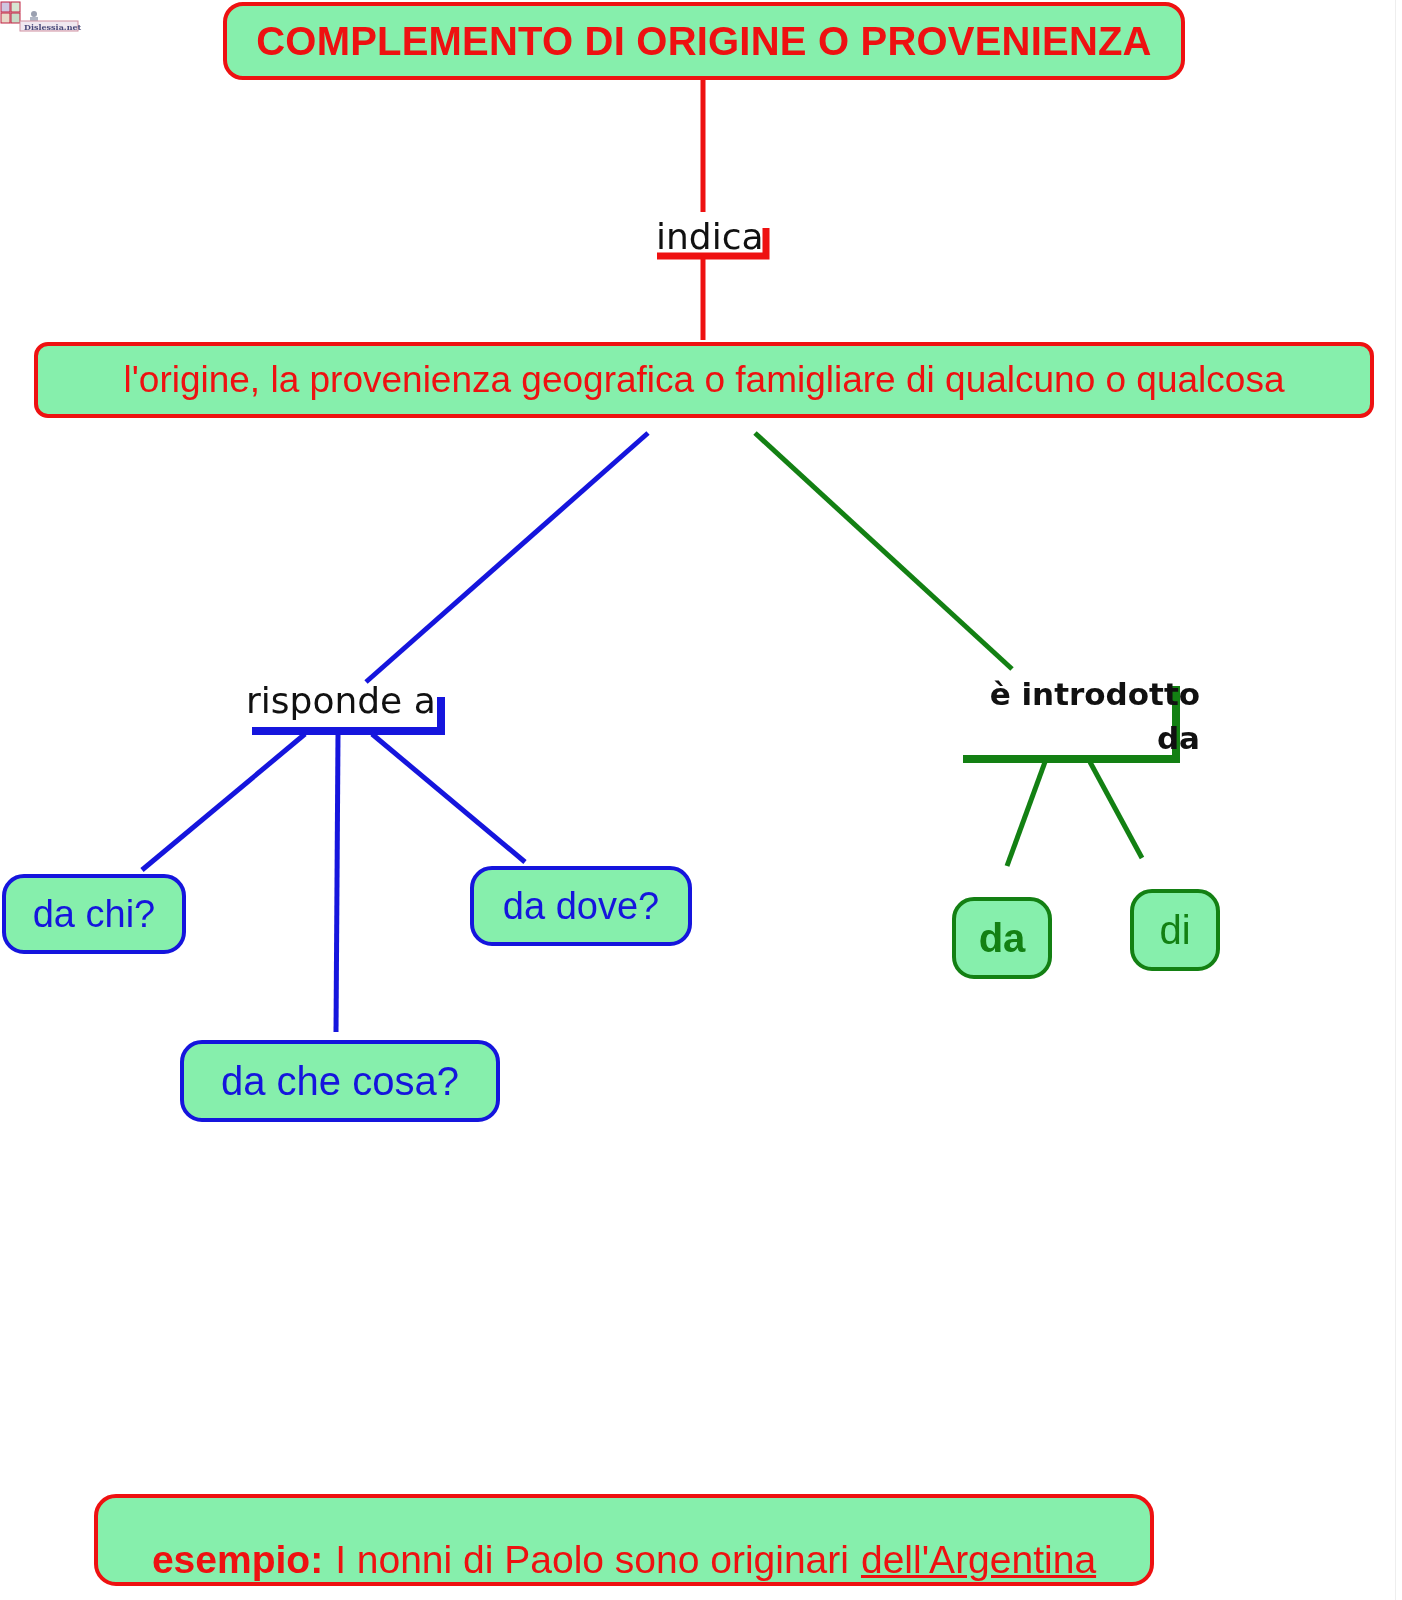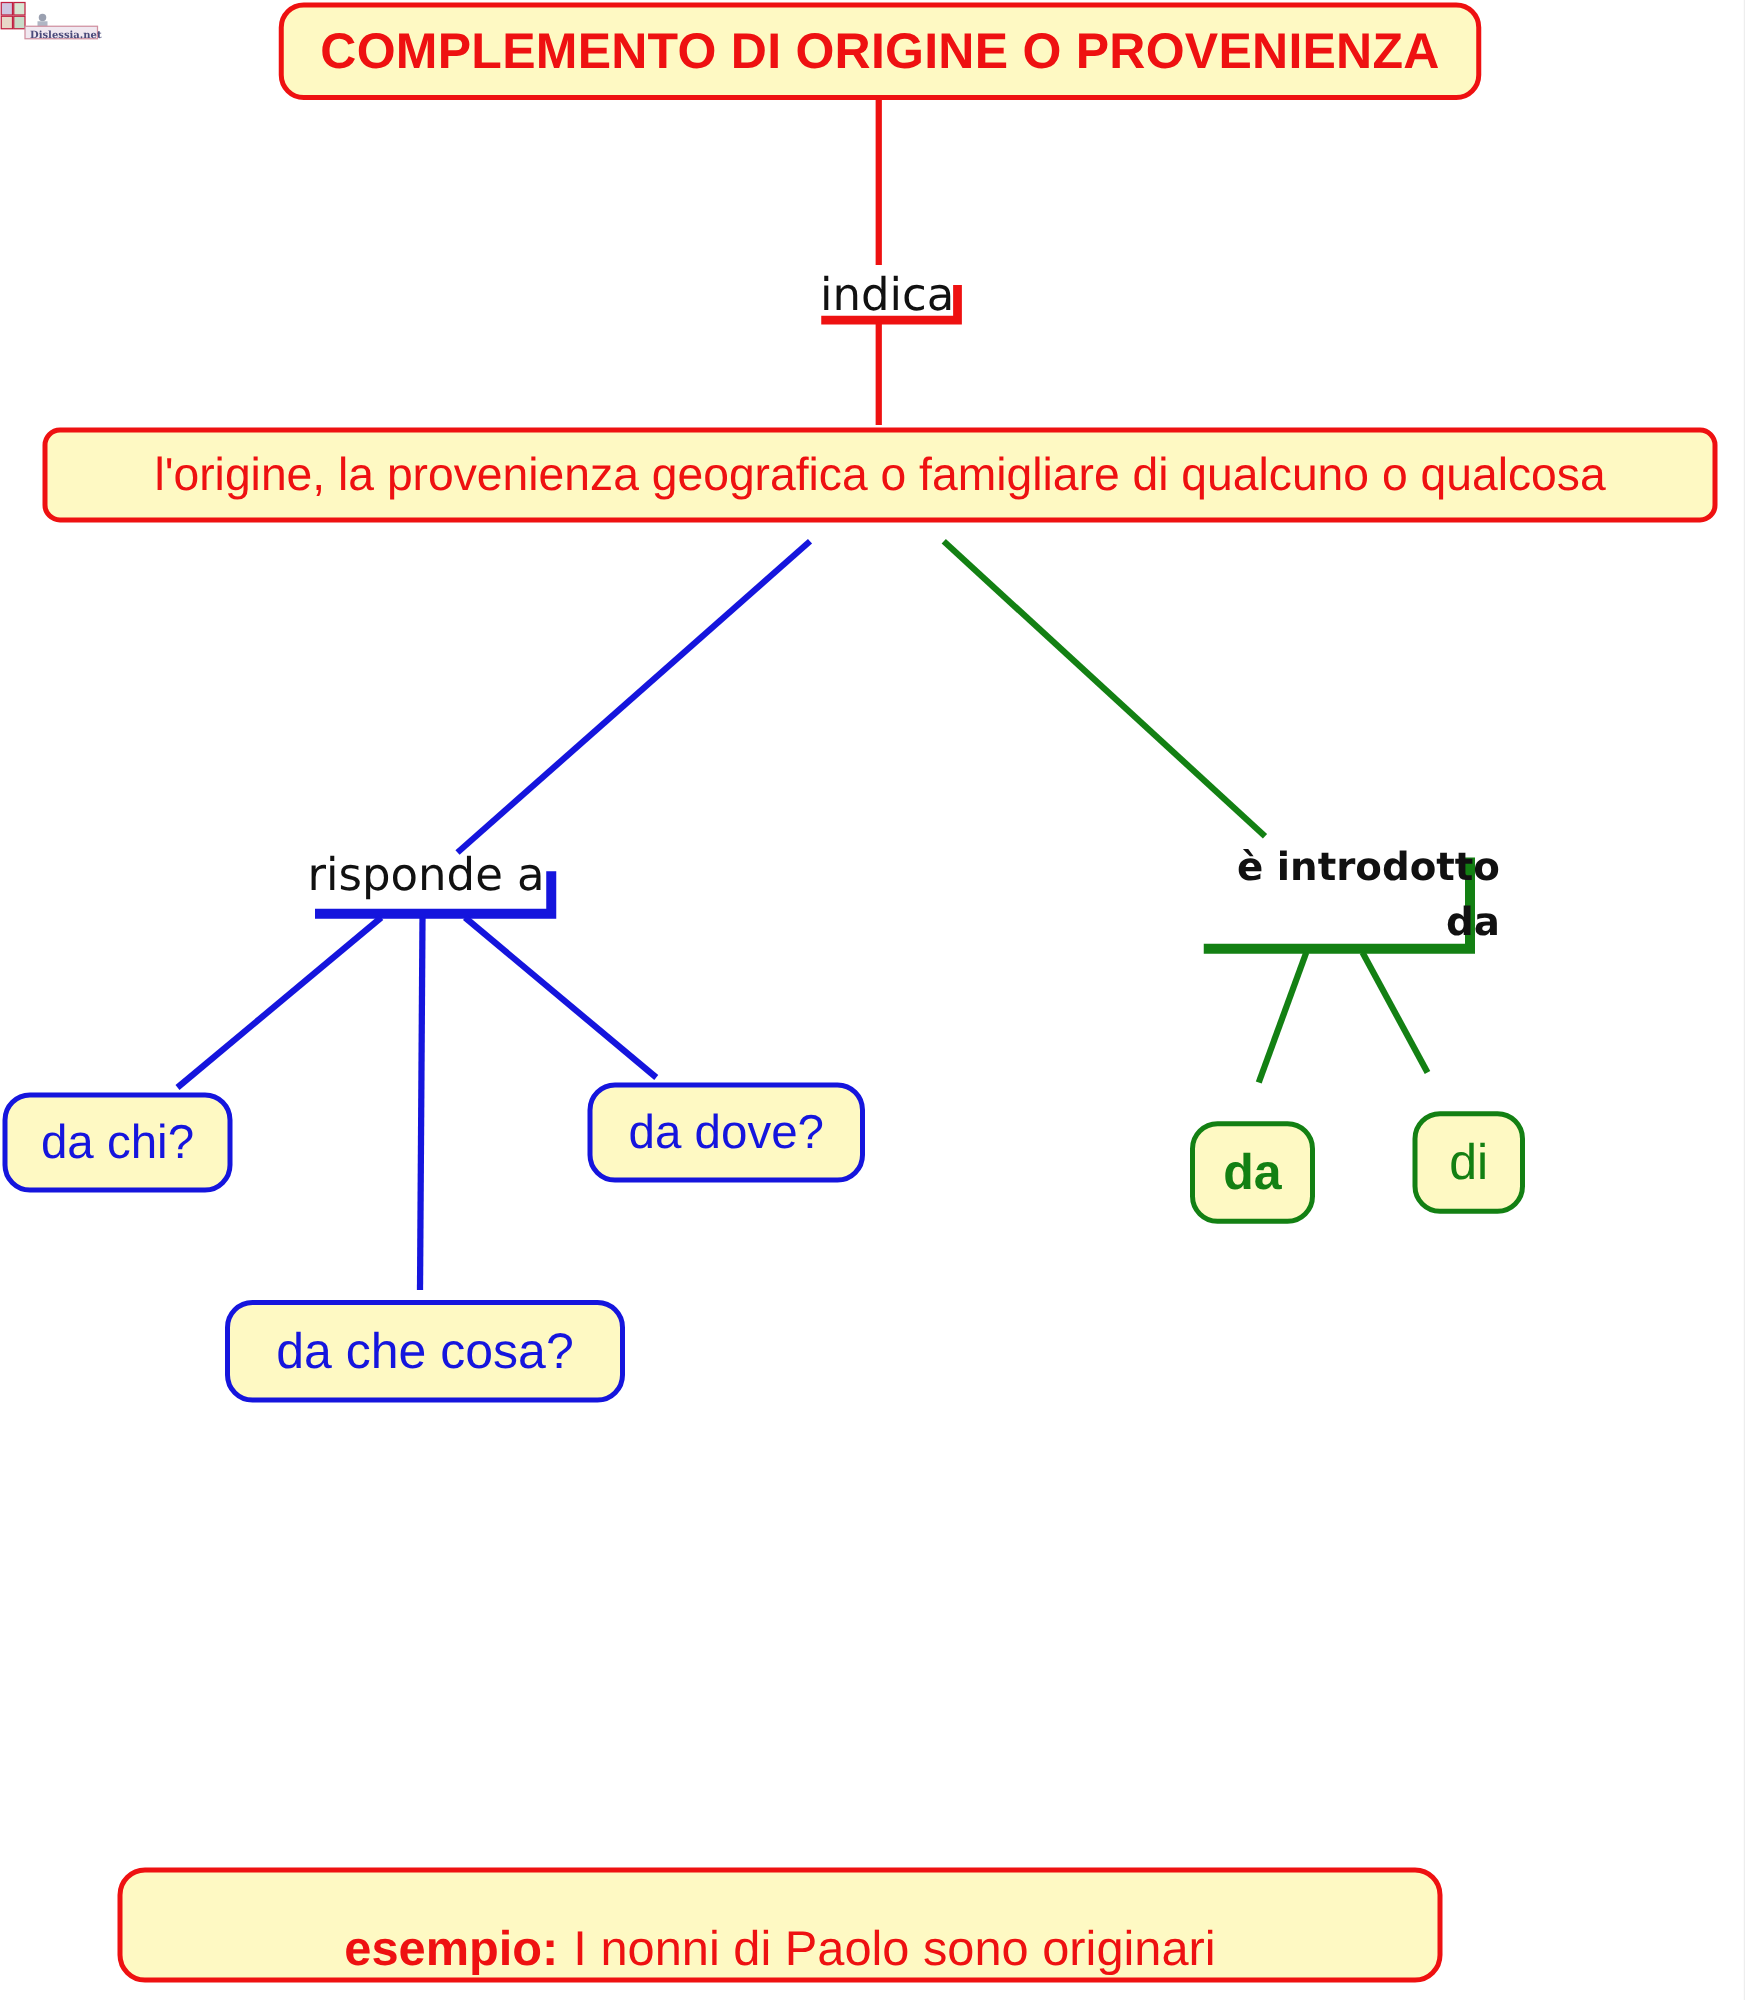--- a/index.html
+++ b/index.html
@@ -19,21 +19,21 @@
       left: 0;
       top: 0;
       width: 1402px;
       height: 1600px;
       pointer-events: none;
     }
     .node {
       position: absolute;
       box-sizing: border-box;
       border-radius: 20px;
-      background: #fef9c3;
+      background: #86efac;
       display: flex;
       align-items: center;
       justify-content: center;
       white-space: nowrap;
     }
     .node-red { border: 4px solid #ee1111; color: #ee1111; }
     .node-blue { border: 4px solid #1515dd; color: #1515dd; }
     .node-green { border: 4px solid #138013; color: #138013; margin-top: 25px; }
 
     #title-node {
@@ -147,13 +147,14 @@
 <div id="p-da" class="node node-green">
   <span>da</span>
 </div>
 <div id="p-di" class="node node-green">
   <span>di</span>
 </div>
 
 <div id="example-node" class="node node-red">
   <span class="lead">esempio:</span>
   <span>I nonni di Paolo sono originari</span>
+  <span class="focus">dell'Argentina</span>
 </div>
 
 </body></html>

